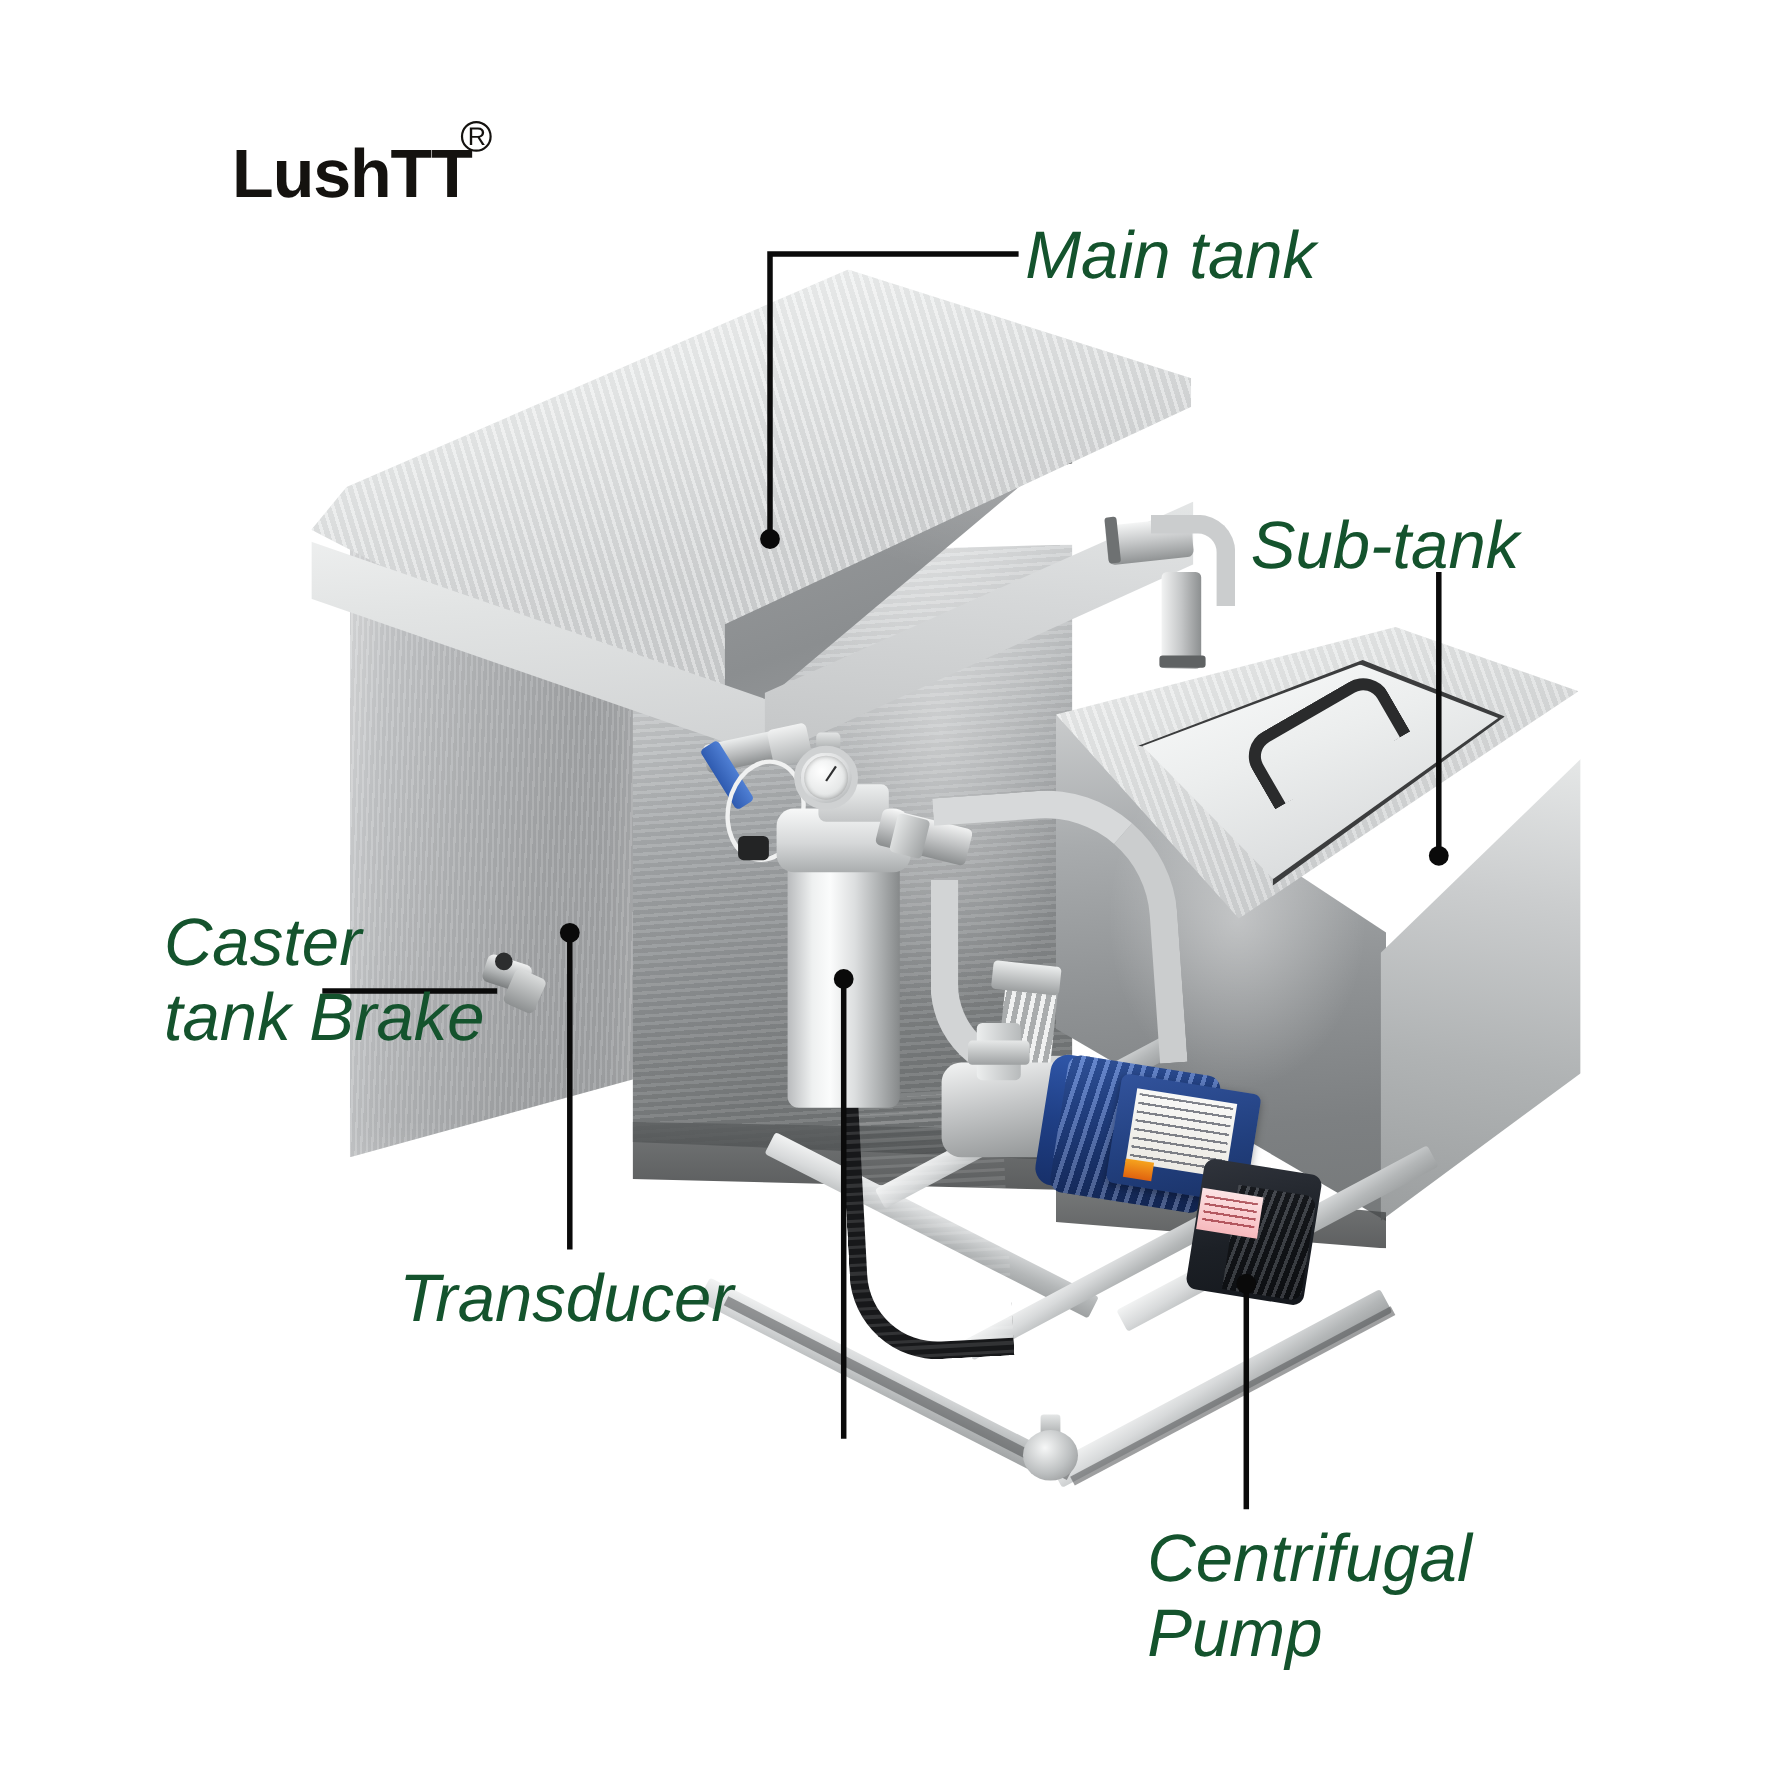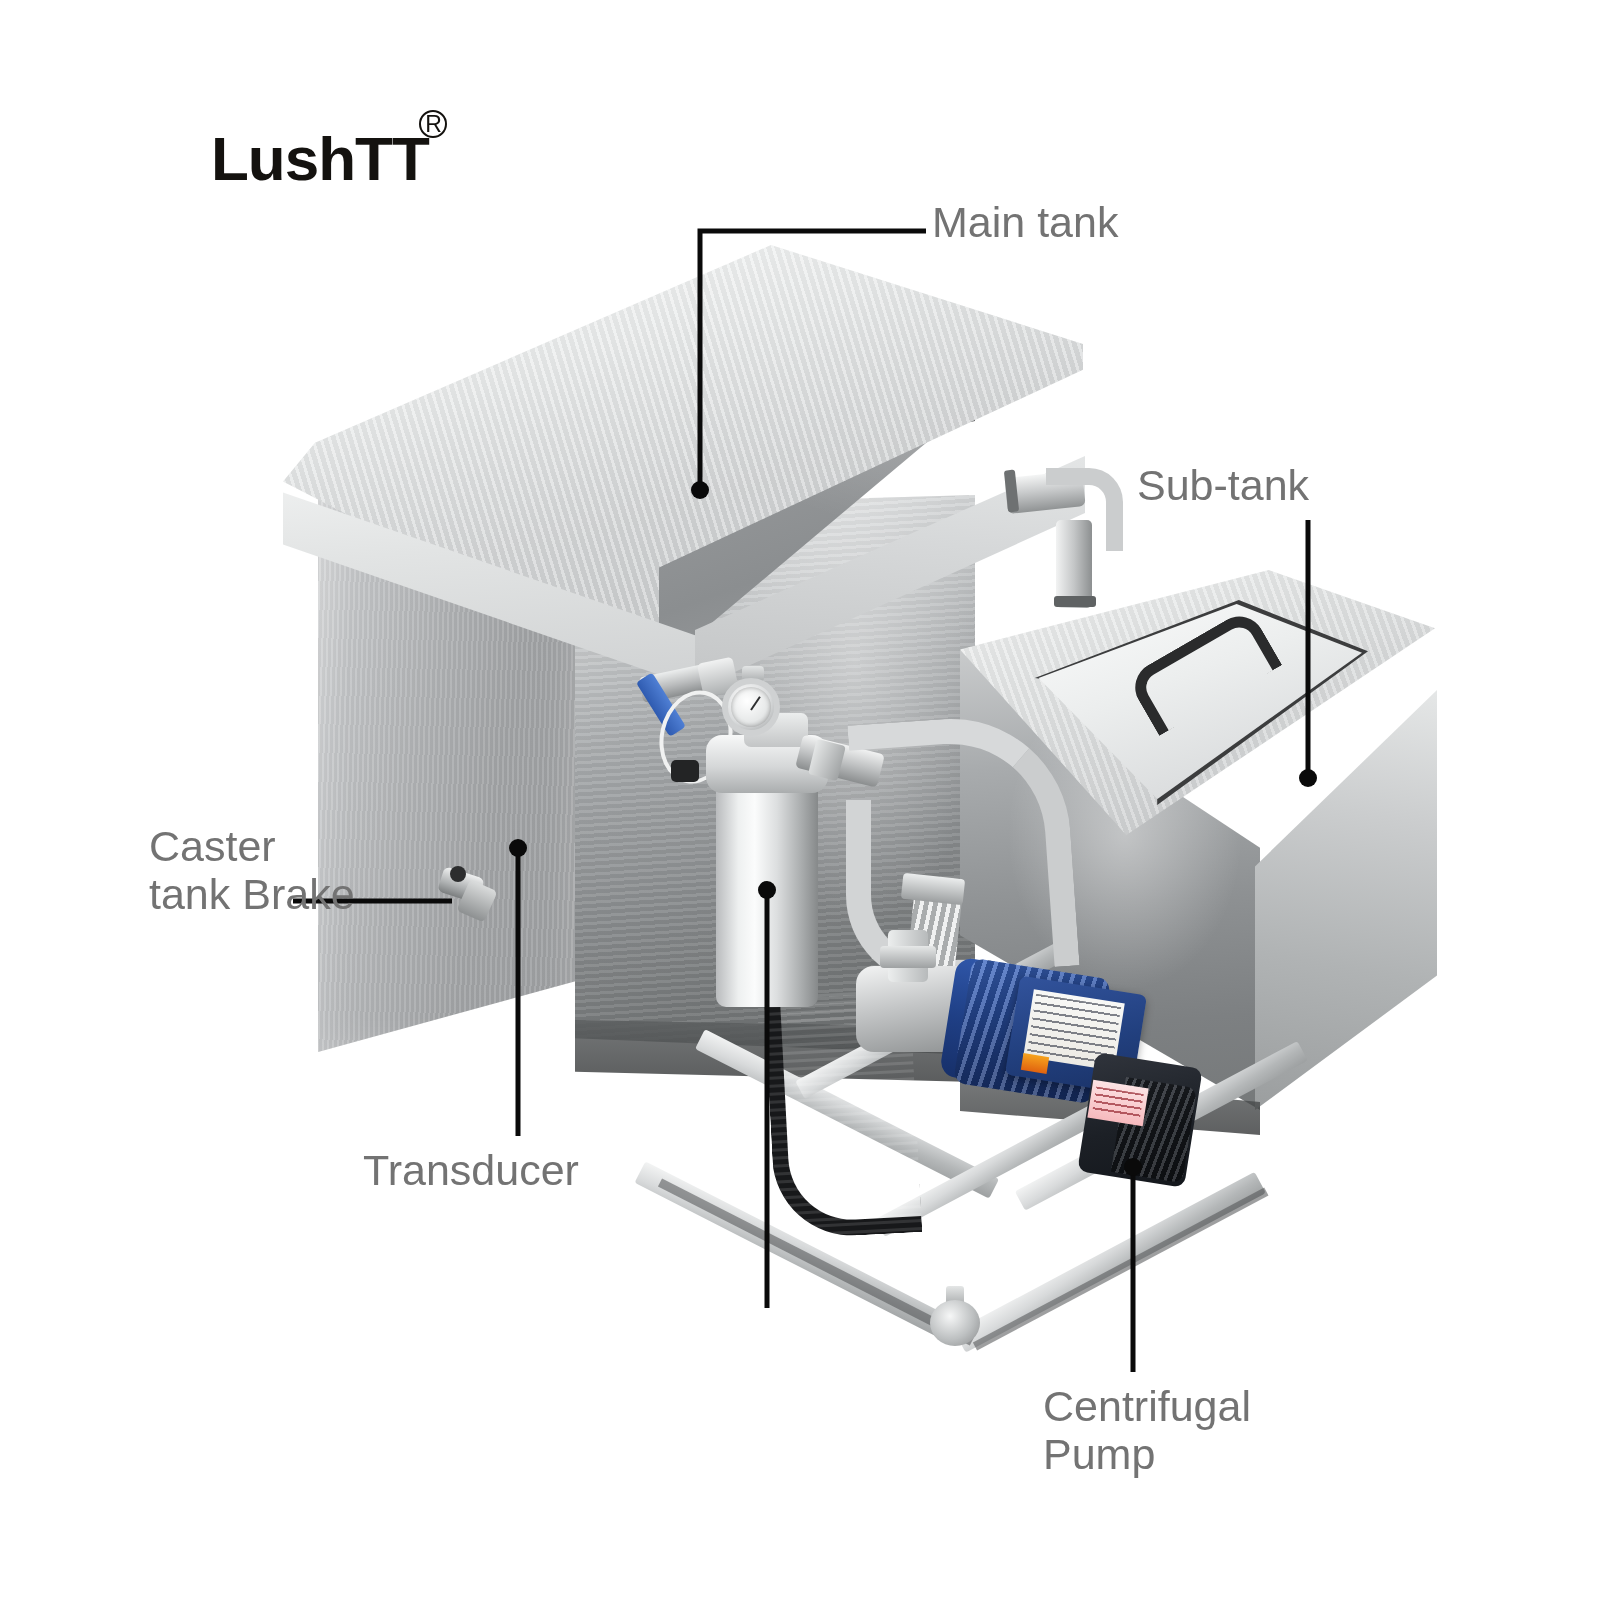--- a/index.html
+++ b/index.html
@@ -4,21 +4,21 @@
 <style>
   html,body{margin:0;padding:0;background:#fff;}
   body{width:1608px;height:1608px;overflow:hidden;font-family:"Liberation Sans",sans-serif;}
   #stage{position:relative;width:1608px;height:1608px;background:#ffffff;}
 
   
   #brand{position:absolute;left:211px;top:128px;font-weight:bold;font-size:62px;letter-spacing:-1px;color:#14120f;line-height:1;}
   #brand .reg{position:absolute;left:208px;top:-18px;font-size:23px;font-weight:normal;border:2.5px solid #14120f;border-radius:50%;width:24px;height:24px;line-height:24px;text-align:center;}
 
   
-  .callout{position:absolute;font-size:43px;color:#737373;white-space:nowrap;line-height:1.06;}
+  .callout{position:absolute;font-style:italic;font-size:61px;color:#14532d;white-space:nowrap;line-height:1.06;}
   .callout.two{line-height:1.12;}
   .callout.center{text-align:left;}
 
   
   #leaders{position:absolute;left:0;top:0;width:1608px;height:1608px;pointer-events:none;}
 
   
   #product{position:absolute;left:0;top:0;width:1608px;height:1608px;}
 
   .sh{position:absolute;}

